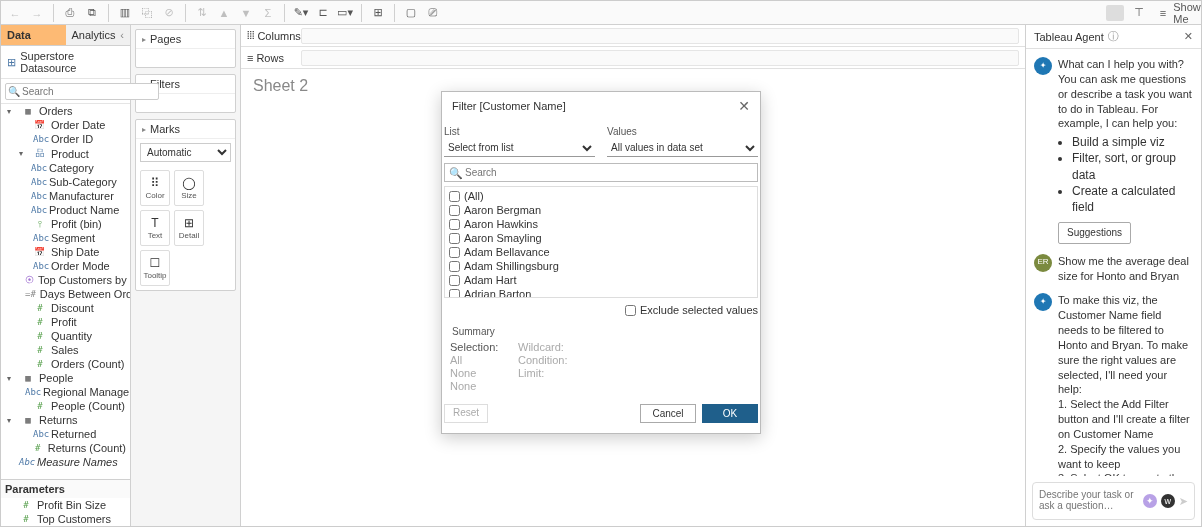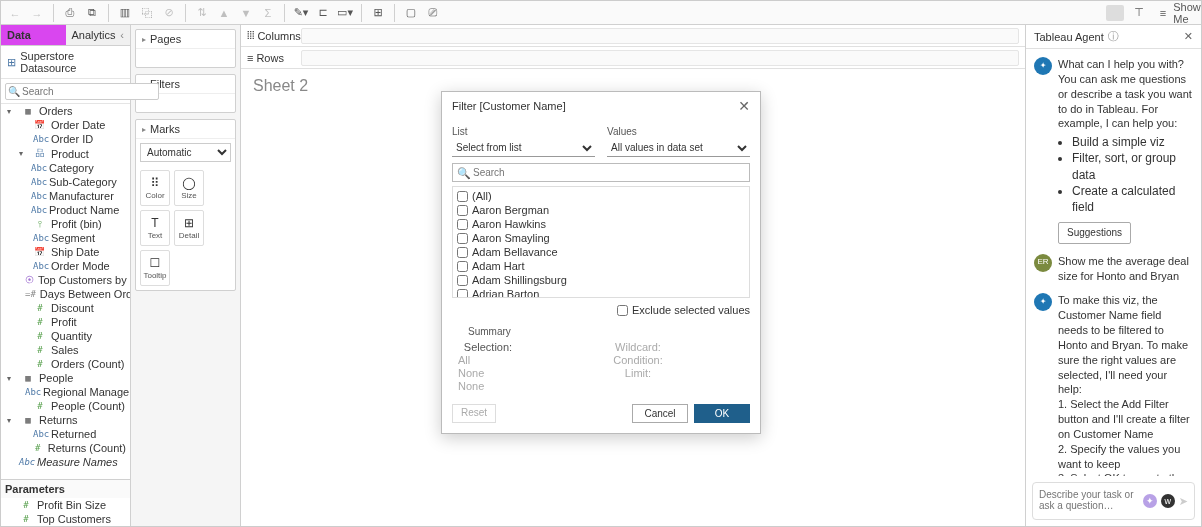--- a/index.html
+++ b/index.html
@@ -17,21 +17,21 @@
 
 .main { display: flex; height: calc(100% - 24px); }
 .left-col { width: 130px; background: #fff; border-right: 1px solid #d0d0d0; display: flex; flex-direction: column; }
 .cards-col { width: 110px; background: #f5f5f5; border-right: 1px solid #d0d0d0; padding: 4px; display: flex; flex-direction: column; gap: 6px; }
 .center-col { flex: 1; background: #fff; display: flex; flex-direction: column; position: relative; }
 .agent-col { width: 176px; background: #fff; border-left: 1px solid #d0d0d0; display: flex; flex-direction: column; justify-content: flex-end; }
 
 
 .tabs { display: flex; border-bottom: 1px solid #d0d0d0; }
 .tab { flex: 1; padding: 4px 6px; text-align: left; cursor: pointer; background: #f0f0f0; }
-.tab.active { background: #d946ef; font-weight: 600; }
+.tab.active { background: #fdba74; font-weight: 600; }
 .tab .caret { float: right; color: #888; }
 .datasource-row { padding: 4px 6px; border-bottom: 1px solid #e5e5e5; display: flex; align-items: center; gap: 4px; }
 .search-row { display: flex; align-items: center; padding: 3px 4px; border-bottom: 1px solid #e5e5e5; gap: 2px; }
 .search-row input { flex: 1; border: 1px solid #ccc; border-radius: 2px; padding: 2px 4px 2px 16px; font-size: 10px; background: #fff; }
 .search-wrap { position: relative; flex: 1; }
 .search-wrap .mag { position: absolute; left: 3px; top: 3px; color: #888; font-size: 10px; }
 .fields { flex: 1; overflow: hidden; }
 .field { display: flex; align-items: center; padding: 1px 4px 1px 18px; gap: 4px; white-space: nowrap; overflow: hidden; text-overflow: ellipsis; cursor: pointer; }
 .field.table { padding-left: 6px; font-weight: 400; }
 .field .ficon { width: 14px; text-align: center; font-size: 9px; font-family: monospace; }
@@ -57,35 +57,35 @@
 
 .shelf { display: flex; align-items: center; border-bottom: 1px solid #e0e0e0; height: 22px; }
 .shelf-label { width: 60px; padding: 0 6px; color: #555; font-size: 10px; display: flex; align-items: center; gap: 3px; }
 .shelf-drop { flex: 1; height: 16px; margin: 2px 6px 2px 0; border: 1px solid #e5e5e5; border-radius: 2px; background: #fafafa; }
 .sheet-title { padding: 8px 12px; color: #888; font-size: 16px; font-weight: 400; }
 
 
 .dialog { position: absolute; left: 200px; top: 66px; width: 320px; background: #fff; border: 1px solid #bbb; box-shadow: 0 4px 16px rgba(0,0,0,.2); }
 .dlg-title { padding: 6px 10px; font-size: 11px; color: #333; display: flex; align-items: center; }
 .dlg-close { margin-left: auto; cursor: pointer; color: #666; font-size: 14px; }
-.dlg-body { padding: 6px 10px 10px; }
+.dlg-body { padding: 6px 2px 10px; }
 .dlg-row { display: flex; gap: 12px; margin-bottom: 2px; }
 .dlg-row > div { flex: 1; font-size: 10px; color: #555; }
 .dlg-sel { width: 100%; border: none; border-bottom: 1px solid #999; padding: 2px 0; font-size: 10px; background: #fff; }
 .dlg-search { position: relative; margin: 6px 0 4px; }
 .dlg-search input { width: 100%; border: 1px solid #bbb; padding: 3px 4px 3px 20px; font-size: 10px; }
 .dlg-search .mag { position: absolute; left: 5px; top: 4px; color: #888; }
 .dlg-list { border: 1px solid #ddd; height: 112px; overflow-y: auto; padding: 2px; }
 .dlg-item { display: flex; align-items: center; gap: 4px; padding: 0 2px; font-size: 10px; line-height: 14px; }
 .dlg-item input { width: 11px; height: 11px; }
 .dlg-exclude { display: flex; justify-content: flex-end; align-items: center; gap: 4px; padding: 6px 0; font-size: 10px; }
 .dlg-exclude input { width: 11px; height: 11px; }
-.dlg-sum-hdr { font-size: 10px; color: #555; margin: 4px 16px; }
+.dlg-sum-hdr { font-size: 10px; color: #555; margin: 4px 8px; }
 .dlg-sum { display: grid; grid-template-columns: 60px 1fr; gap: 1px 8px; font-size: 10px; padding-left: 6px; }
-.dlg-sum .k { text-align: center; color: #aaa; }
+.dlg-sum .k { text-align: left; color: #aaa; }
 .dlg-sum .k.strong { color: #555; }
 .dlg-btns { display: flex; gap: 6px; margin-top: 12px; }
 .dlg-btns .spacer { flex: 1; }
 .btn { min-width: 56px; padding: 3px 8px; border: 1px solid #aaa; background: #fff; font-size: 10px; cursor: pointer; text-align: center; }
 .btn.primary { background: #1f5f8b; color: #fff; border-color: #1f5f8b; }
 .btn.small { min-width: 44px; padding: 2px 6px; }
 .btn.dis { color: #aaa; border-color: #ddd; cursor: default; }
 
 
 .agent-hdr { padding: 4px 8px; border-bottom: 1px solid #e0e0e0; display: flex; align-items: center; gap: 4px; font-size: 11px; color: #555; }
@@ -400,25 +400,25 @@
             <div class="dlg-item">
               <input type="checkbox" style="">
               <span>Aaron Smayling</span>
             </div>
             <div class="dlg-item">
               <input type="checkbox" style="">
               <span>Adam Bellavance</span>
             </div>
             <div class="dlg-item">
               <input type="checkbox" style="">
+              <span>Adam Shillingsburg</span>
+            </div>
+            <div class="dlg-item">
+              <input type="checkbox" style="">
               <span>Adam Hart</span>
-            </div>
-            <div class="dlg-item">
-              <input type="checkbox" style="">
-              <span>Adam Shillingsburg</span>
             </div>
             <div class="dlg-item">
               <input type="checkbox" style="">
               <span>Adrian Barton</span>
             </div>
           </div>
         <div class="dlg-exclude">
           <input type="checkbox" style="">
           <span>Exclude selected values</span>
         </div>

